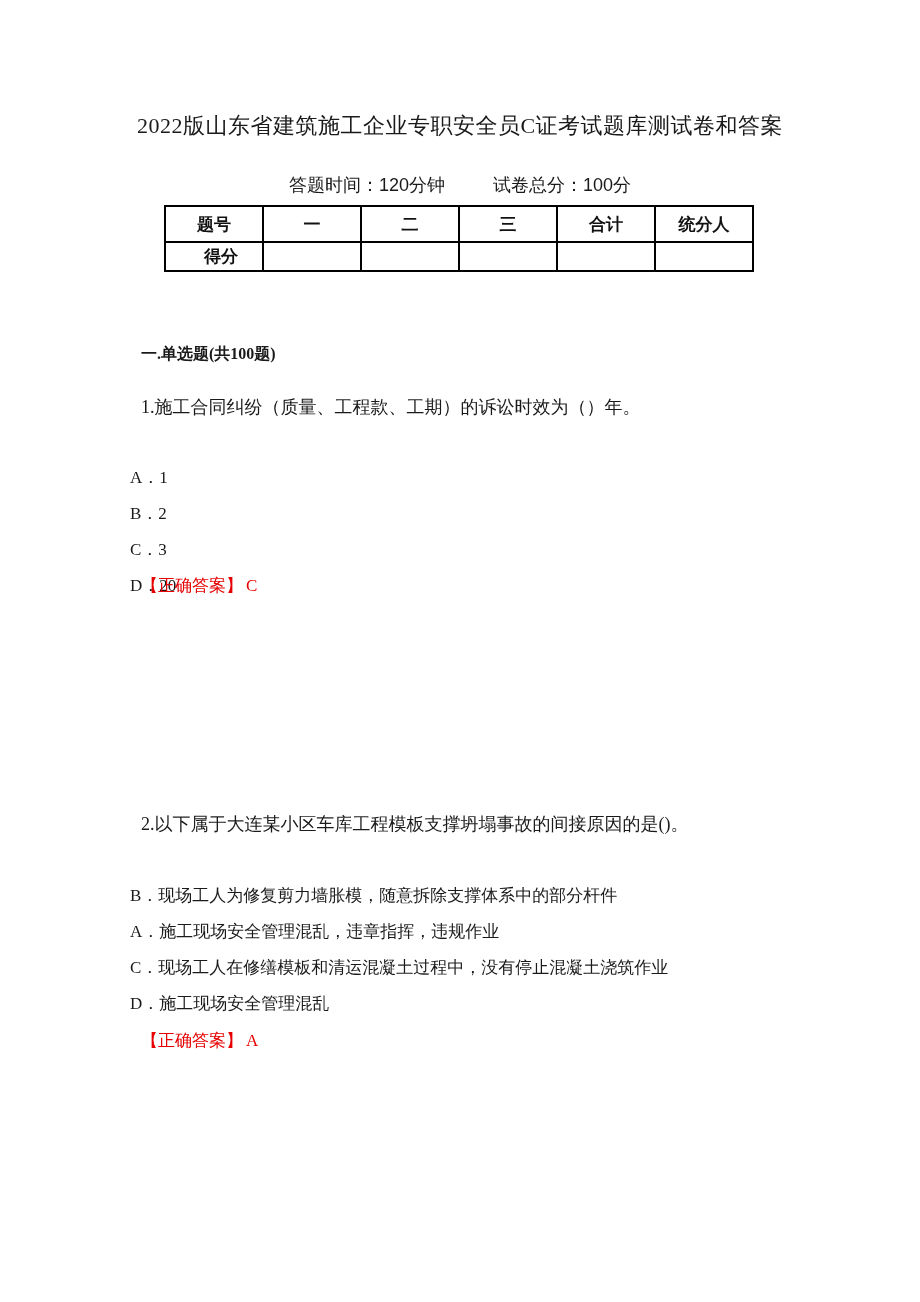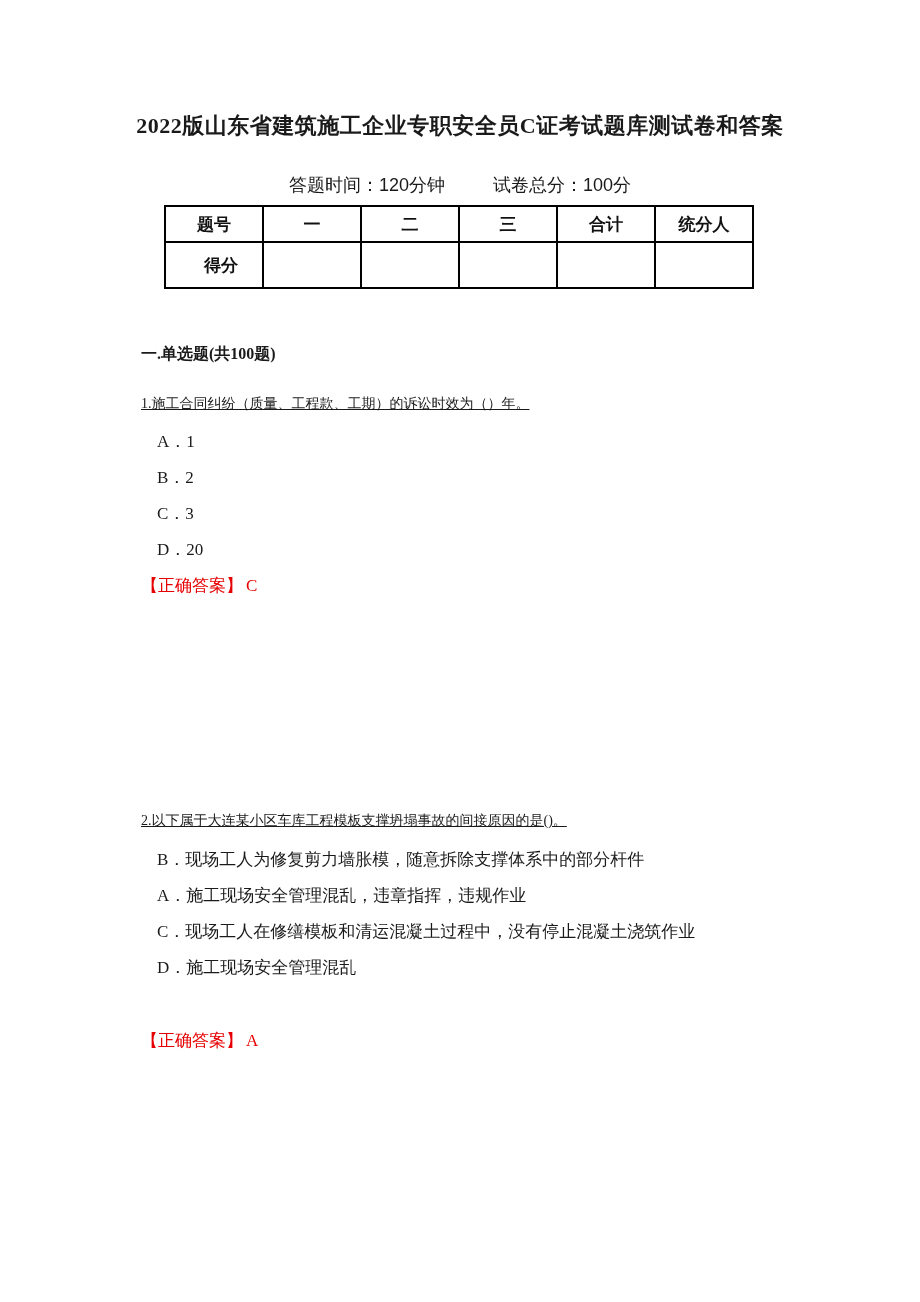--- a/index.html
+++ b/index.html
@@ -12,21 +12,21 @@
     color: #1a1a1a;
     overflow: hidden;
   }
   .doc-title {
     position: absolute;
     top: 111px;
     left: 0;
     right: 0;
     text-align: center;
     font-size: 22px;
-    font-weight: bold;
+    font-weight: normal;
     letter-spacing: 0.5px;
     white-space: nowrap;
   }
   .exam-meta {
     position: absolute;
     top: 173px;
     left: 0;
     right: 0;
     text-align: center;
     font-family: "Liberation Sans", "DejaVu Sans", sans-serif;
@@ -46,42 +46,42 @@
     border: 2px solid #000000;
     width: 98px;
     text-align: center;
     vertical-align: middle;
     font-family: "Liberation Sans", "DejaVu Sans", sans-serif;
     font-size: 17px;
     font-weight: bold;
     color: #111111;
   }
   .score-table tr.header-row td { height: 36px; }
-  .score-table tr.score-row td { height: 46px; padding-left: 14px; }
+  .score-table tr.score-row td { height: 29px; padding-left: 14px; }
   .section-heading {
     position: absolute;
     top: 344px;
     left: 141px;
     font-size: 16px;
     font-weight: bold;
     white-space: nowrap;
   }
   .question-text {
     position: absolute;
     left: 141px;
-    font-size: 14px;
+    font-size: 18px;
     white-space: nowrap;
-    text-decoration: underline;
   }
   .q1-text { top: 395px; }
   .q2-text { top: 812px; }
   .options {
     position: absolute;
-    left: 157px;
+    left: 130px;
     font-size: 17px;
+    margin-top: 36px;
   }
   .q1-options { top: 424px; }
   .q2-options { top: 842px; }
   .option { line-height: 36px; height: 36px; white-space: nowrap; }
   .answer-line {
     position: absolute;
     left: 141px;
     font-size: 17px;
     color: #e60000;
     white-space: nowrap;

